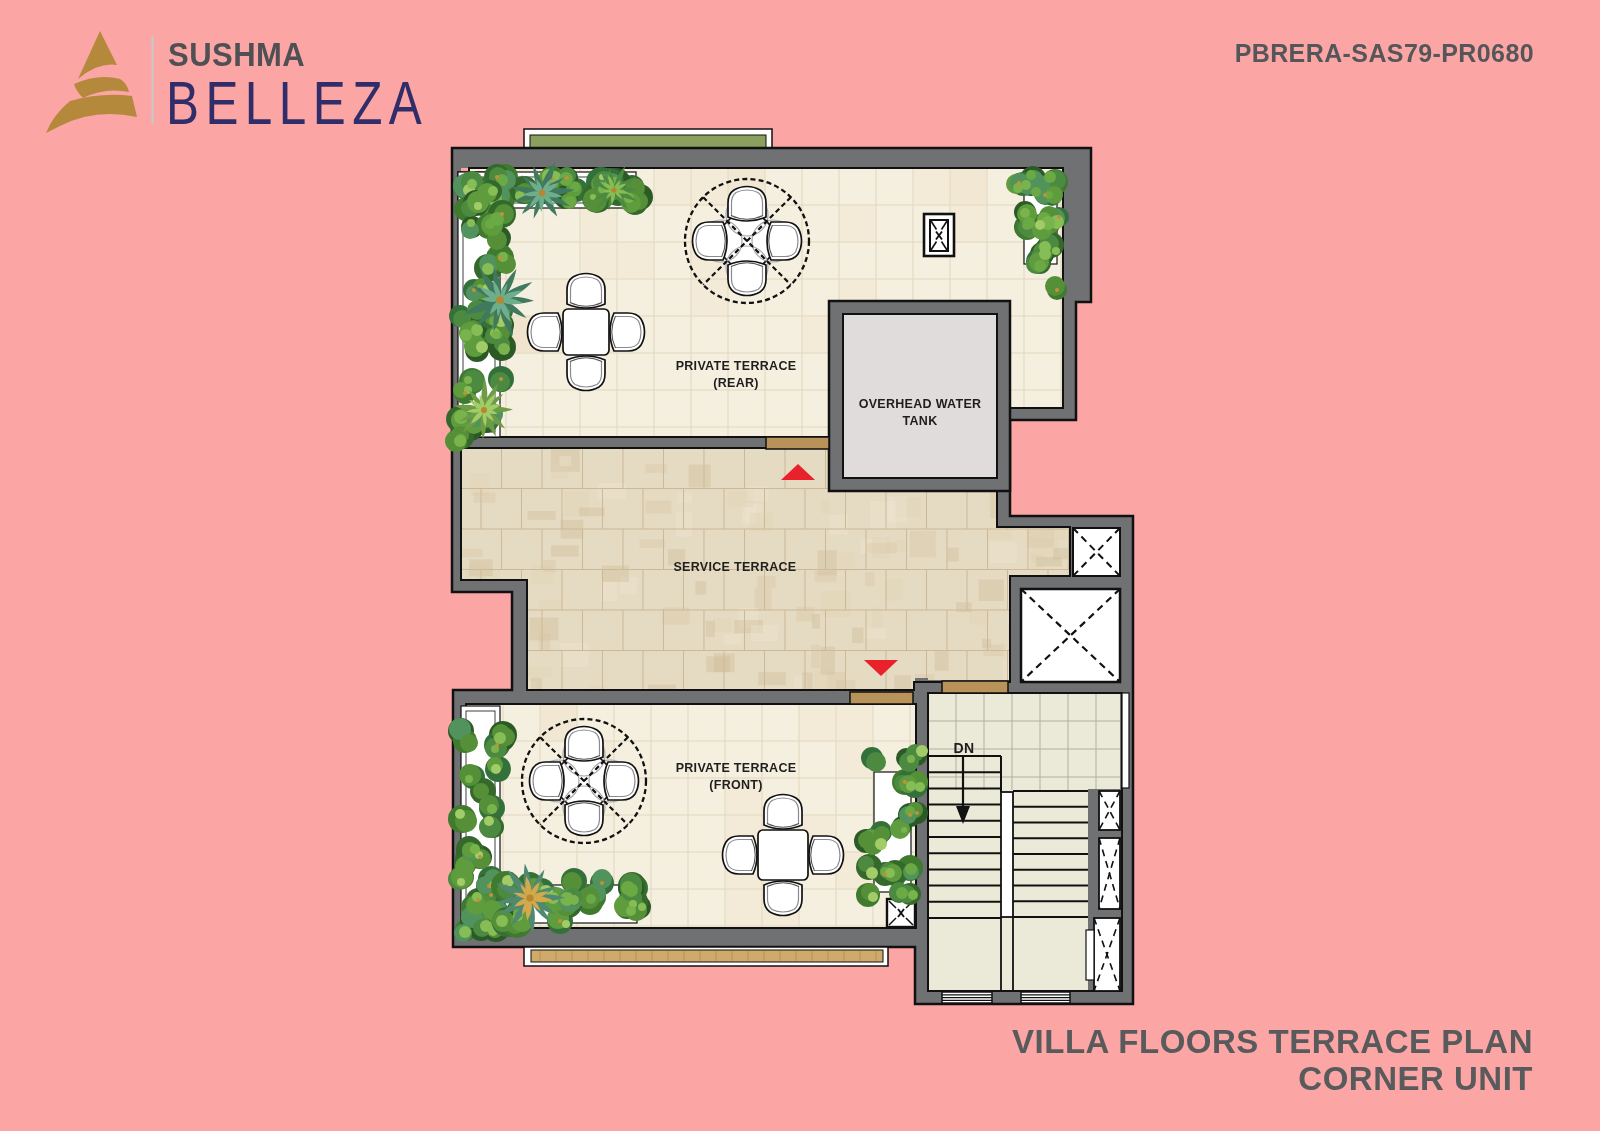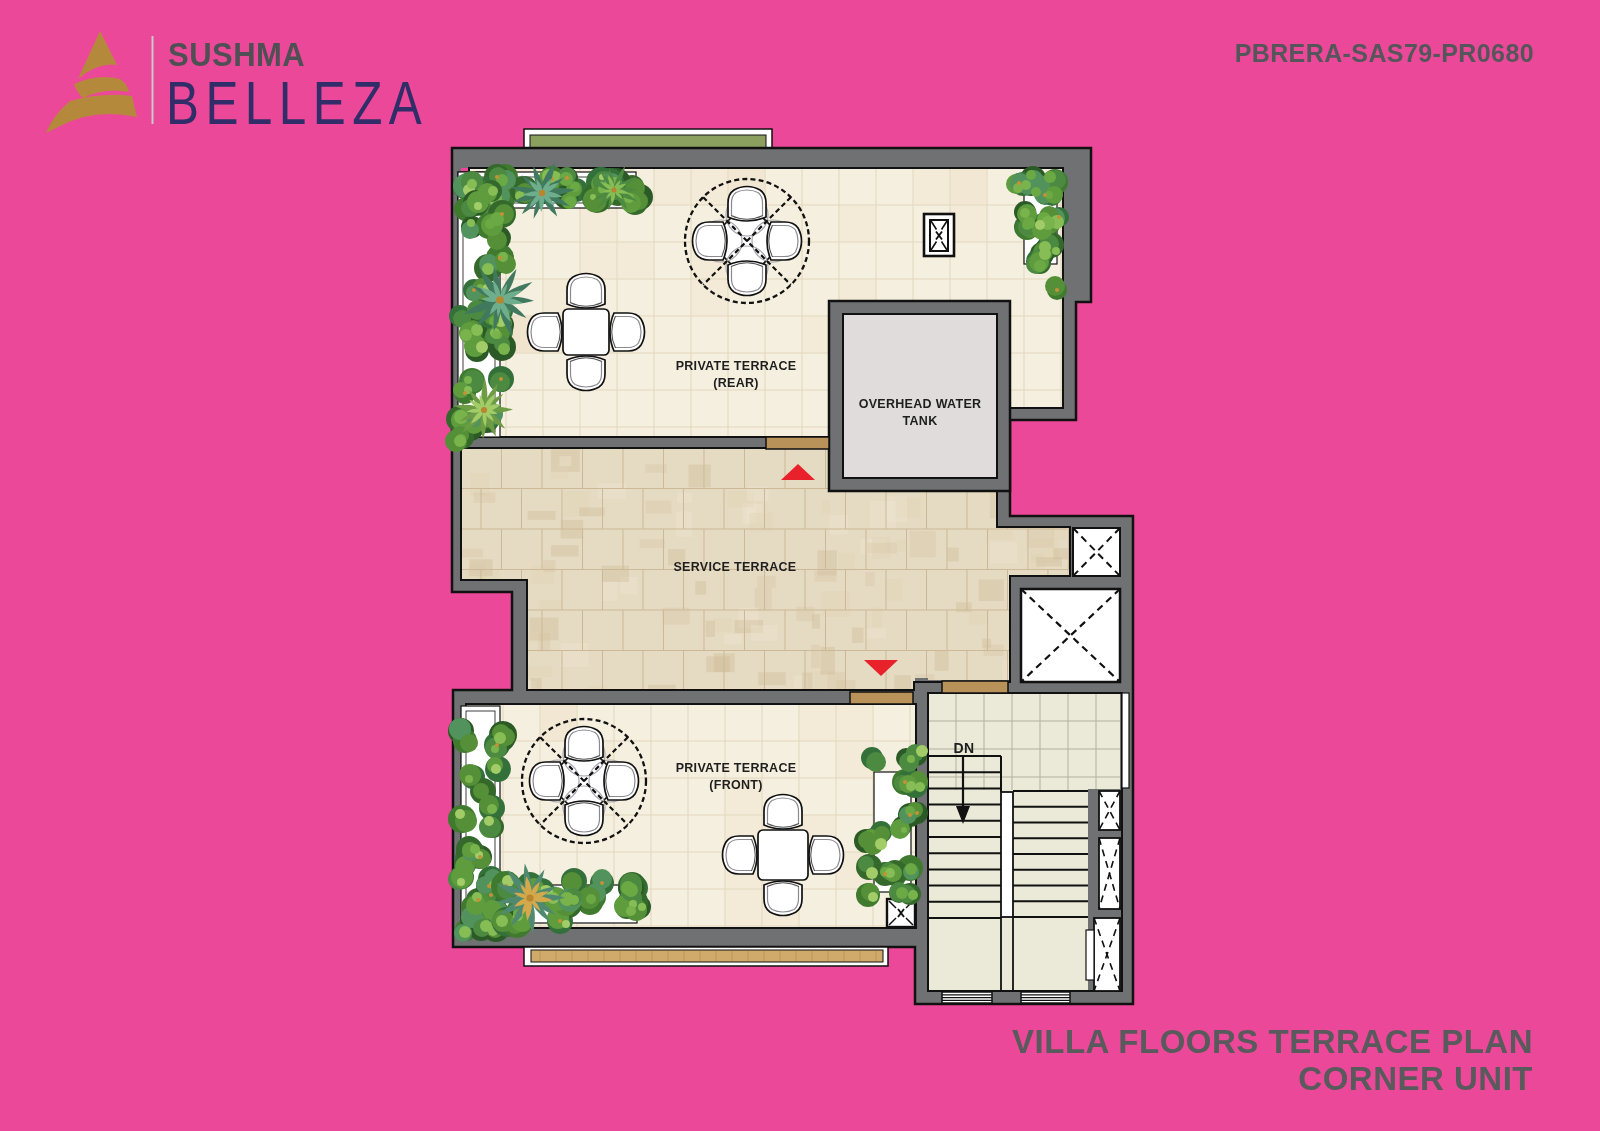--- a/index.html
+++ b/index.html
@@ -1,17 +1,17 @@
 <!DOCTYPE html>
 <html><head>
 <meta charset="utf-8">
 <title>Sushma Belleza - Villa Floors Terrace Plan</title>
 <style>
 html,body{margin:0;padding:0;background:#ffffff;}
-#page{position:relative;width:1600px;height:1131px;overflow:hidden;background:#ec4899;}
+#page{position:relative;width:1600px;height:1131px;overflow:hidden;background:#fca5a5;}
 </style>
 </head>
 <body>
 <div id="page">
 <svg width="1600" height="1131" viewBox="0 0 1600 1131">
 
 <g fill="#b5893c">
         <path d="M100,31 L117,65 Q98,62 78,79 Z"></path>
         <path d="M74,84 Q98,73 120,79 Q127,83 129,92 Q105,87 83,98 Q76,91 74,84 Z"></path>
         <path d="M70,101 Q102,92 132,96 L137,117 Q95,108 60,126 L46,133 Q53,115 70,101 Z"></path>

